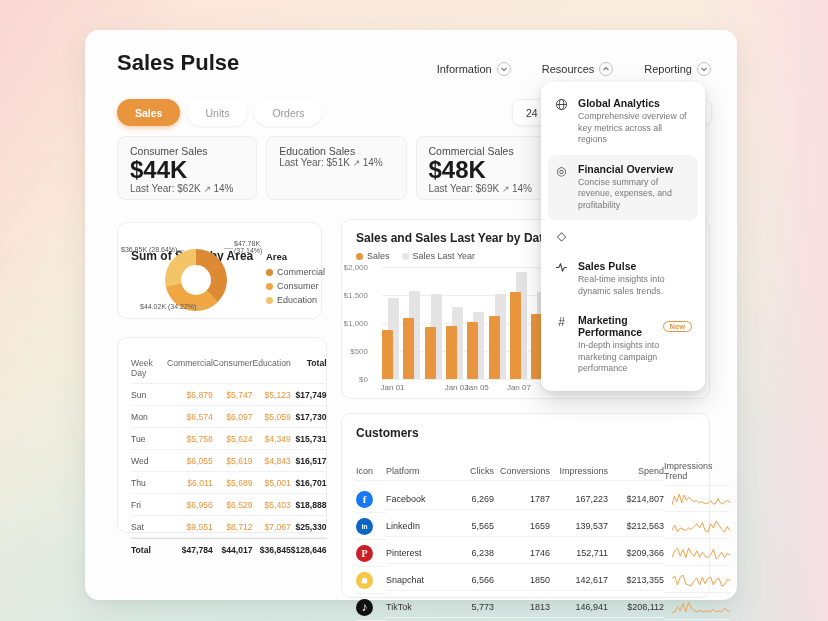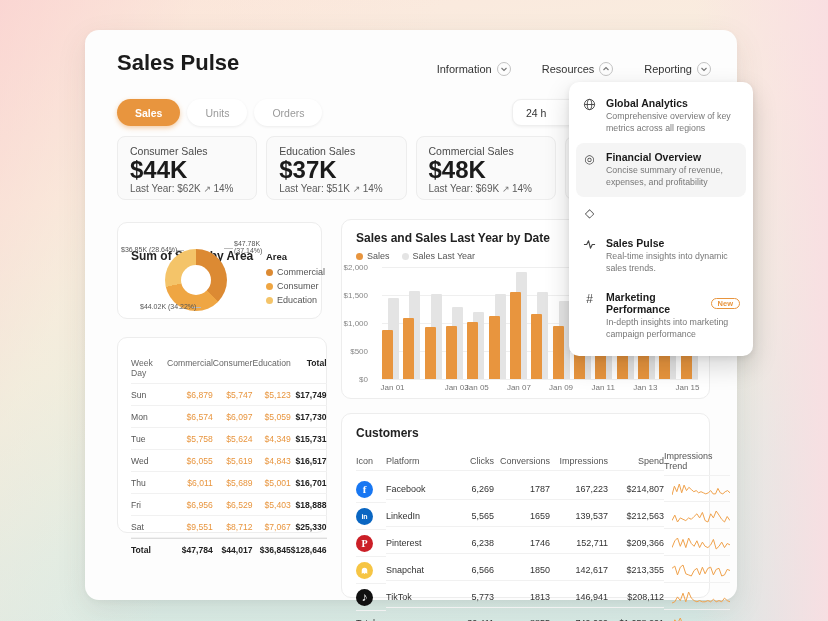--- a/index.html
+++ b/index.html
@@ -80,30 +80,30 @@
   .ylab { position:absolute; right:330px; font-size:8px; color:#888; transform:translateY(-50%); white-space:nowrap; }
   .groups { position:absolute; inset:0; display:flex; justify-content:space-between; align-items:flex-end; }
   .bgroup { position:relative; width:17px; height:100%; }
   .bar { position:absolute; bottom:0; width:11px; border-radius:1px 1px 0 0; }
   .bar.gray { right:0; background:#e4e4e4; }
   .bar.orange { left:0; background:#E8953E; z-index:2; }
   .xlabs { position:absolute; left:40px; top:163px; width:316px; height:10px; }
   .xlab { position:absolute; font-size:8px; color:#777; transform:translateX(-50%); white-space:nowrap; }
   
   #cust-panel { padding:12px 14px; }
-  #cust-panel .panel-title { margin-bottom:6px; }
+  #cust-panel .panel-title { margin-bottom:16px; }
   .cust-grid { display:grid; grid-template-columns:30px 64px 44px 56px 58px 56px 1fr; align-items:center; }
   .cust-cell { font-size:9px; color:#333; padding:4.5px 0; border-bottom:1px solid #f1f1f1; text-align:right; }
   .cust-cell.l { text-align:left; }
   .cust-cell.head { color:#555; }
   .cust-row-last .cust-cell { border-bottom:none; }
   .picon { width:17px; height:17px; border-radius:50%; display:flex; align-items:center; justify-content:center; color:#fff; font-weight:bold; }
   .spark { display:block; margin-left:8px; }
   
-  .menu { position:absolute; left:569px; top:82px; width:184px; background:#fff; border-radius:10px; z-index:20;
+  .menu { position:absolute; left:541px; top:82px; width:164px; background:#fff; border-radius:10px; z-index:20;
           box-shadow:0 10px 26px rgba(0,0,0,.16), 0 2px 6px rgba(0,0,0,.08); padding:7px; }
   .menu-item { display:flex; gap:9px; padding:8px 6px 9px 6px; border-radius:8px; cursor:pointer; }
   .menu-item.hl { background:#f5f5f5; }
   .mi-icon { width:15px; flex:0 0 15px; color:#444; font-size:12px; padding-top:1px; text-align:center; }
   .mi-title { font-size:10.5px; font-weight:bold; color:#1a1a1a; display:flex; align-items:center; gap:5px; }
   .mi-desc { font-size:8.8px; color:#777; line-height:11.5px; margin-top:2px; }
   .badge-new { font-size:7.5px; font-weight:bold; color:#E8953E; border:1px solid #E8953E; border-radius:8px; padding:0px 6px; }
 </style>
 </head>
 <body>
@@ -147,21 +147,20 @@
   </div>
 
   <div class="kpi-row" id="kpi-row">
       <div class="kpi-card">
         <div class="kpi-label">Consumer Sales</div>
         <div class="kpi-value">$44K</div>
         <div class="kpi-sub"><span>Last Year: $62K </span><span class="arrow">↗ </span><span>14%</span></div>
       </div>
       <div class="kpi-card">
         <div class="kpi-label">Education Sales</div>
-        <div class="kpi-value">$37K</div>
         <div class="kpi-sub"><span>Last Year: $51K </span><span class="arrow">↗ </span><span>14%</span></div>
       </div>
       <div class="kpi-card">
         <div class="kpi-label">Commercial Sales</div>
         <div class="kpi-value">$48K</div>
         <div class="kpi-sub"><span>Last Year: $69K </span><span class="arrow">↗ </span><span>14%</span></div>
       </div>
       <div class="kpi-card"></div>
     </div>
 

